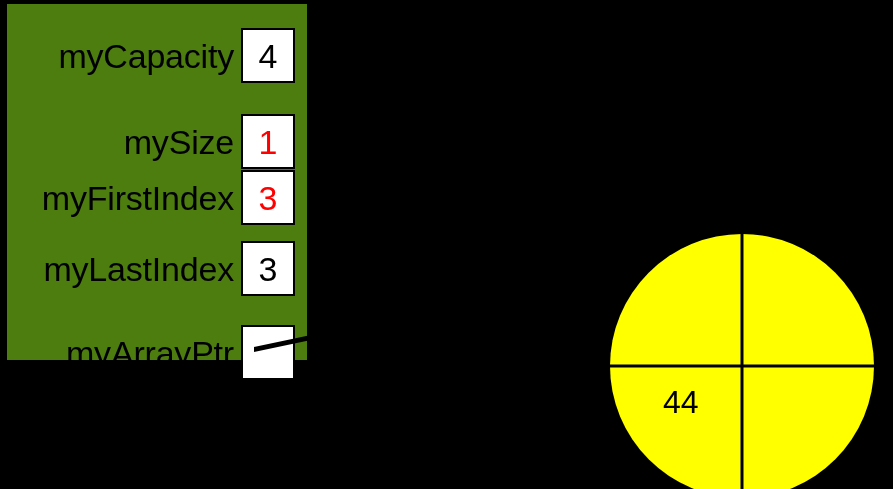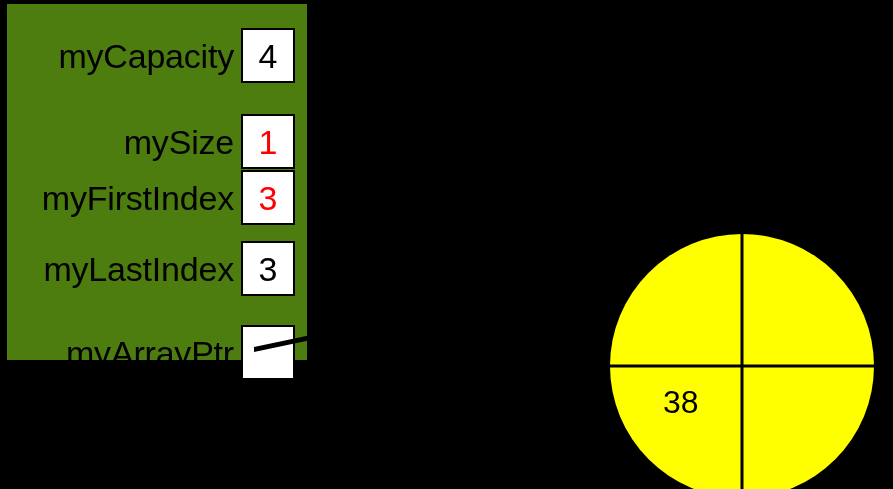--- a/index.html
+++ b/index.html
@@ -143,15 +143,15 @@
   <svg id="pointer-line" viewBox="0 0 90 40">
     <polygon points="14,27 71,15 71,20 14,32" fill="#000000"></polygon>
   </svg>
 
   <svg id="array-circle" viewBox="0 0 266 266">
     <circle cx="133" cy="133" r="132" fill="#FFFF00" stroke="none"></circle>
     <line x1="133" y1="1" x2="133" y2="265" stroke="#000000" stroke-width="3"></line>
     <line x1="1" y1="133" x2="265" y2="133" stroke="#000000" stroke-width="3"></line>
   </svg>
 
-  <div id="circle-label-44">38</div>
+  <div id="circle-label-44">44</div>
 
 </div>
 
 </body></html>

